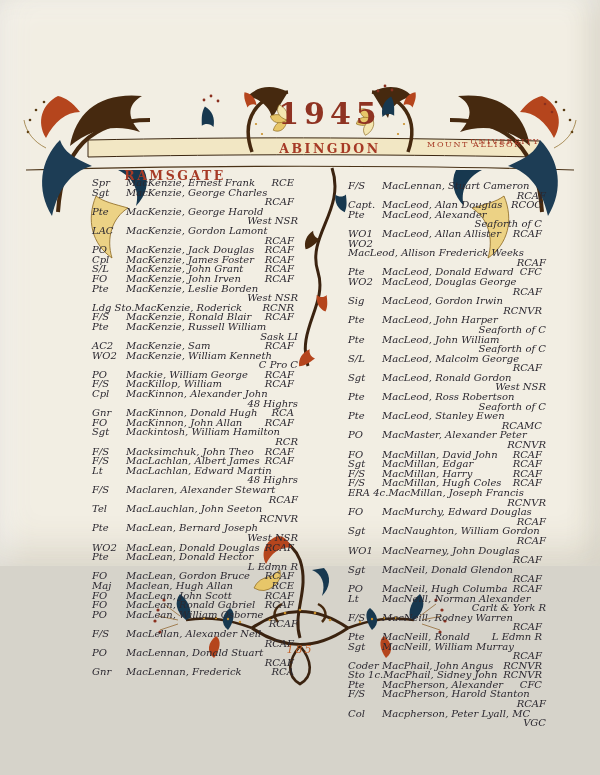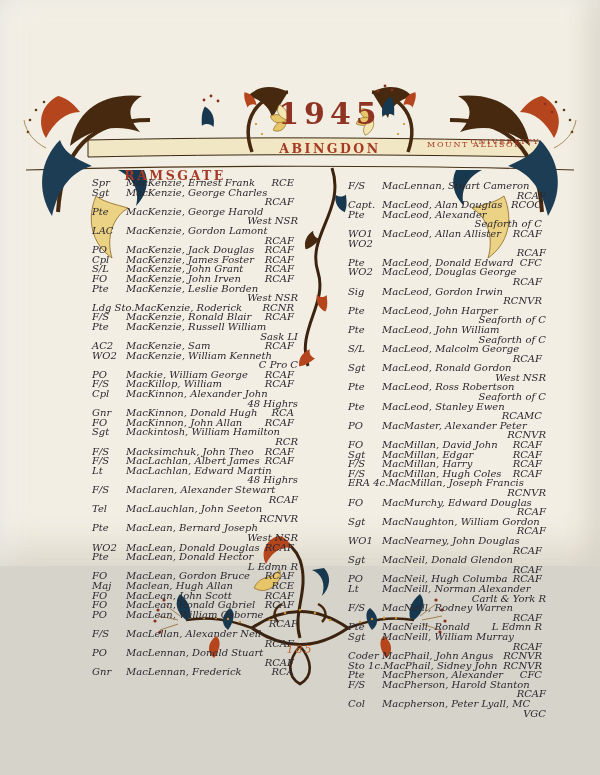--- a/index.html
+++ b/index.html
@@ -369,20 +369,21 @@
         <span class="name">MacLeod, Alexander</span>
         <span class="unit">Seaforth of C</span>
       </div>
       <div class="entry">
         <span class="rank">WO1</span>
         <span class="name">MacLeod, Allan Allister</span>
         <span class="unit">RCAF</span>
       </div>
       <div class="entry wrap">
         <span class="rank">WO2</span>
+        <span class="name">MacLeod, Allison Frederick Weeks</span>
         <span class="unit">RCAF</span>
       </div>
       <div class="entry gap">
         <span class="rank">Pte</span>
         <span class="name">MacLeod, Donald Edward</span>
         <span class="unit">CFC</span>
       </div>
       <div class="entry">
         <span class="rank">WO2</span>
         <span class="name">MacLeod, Douglas George</span>

